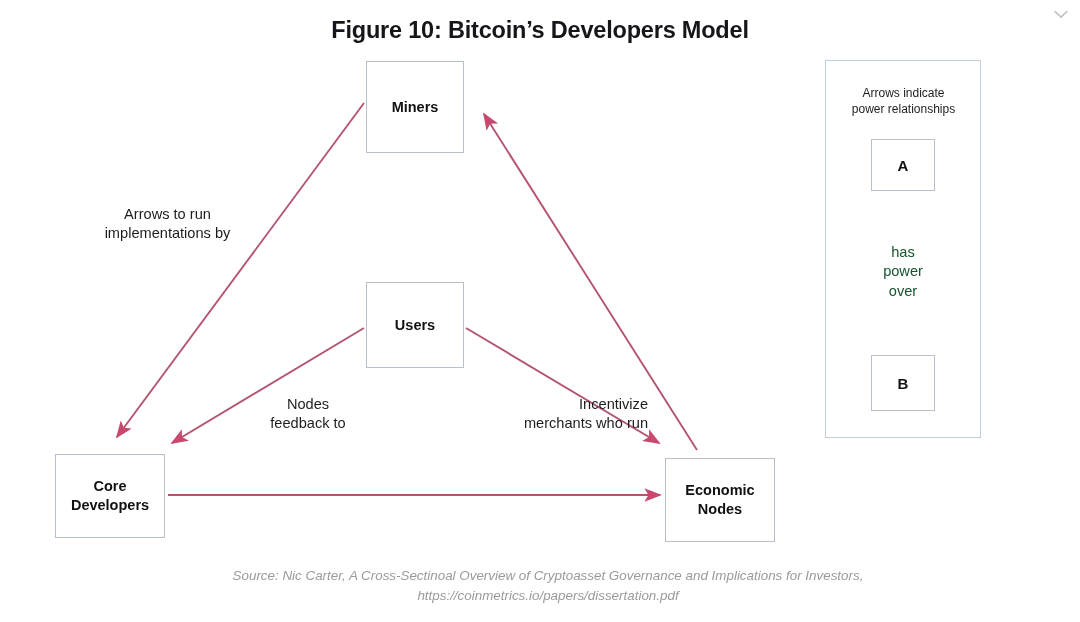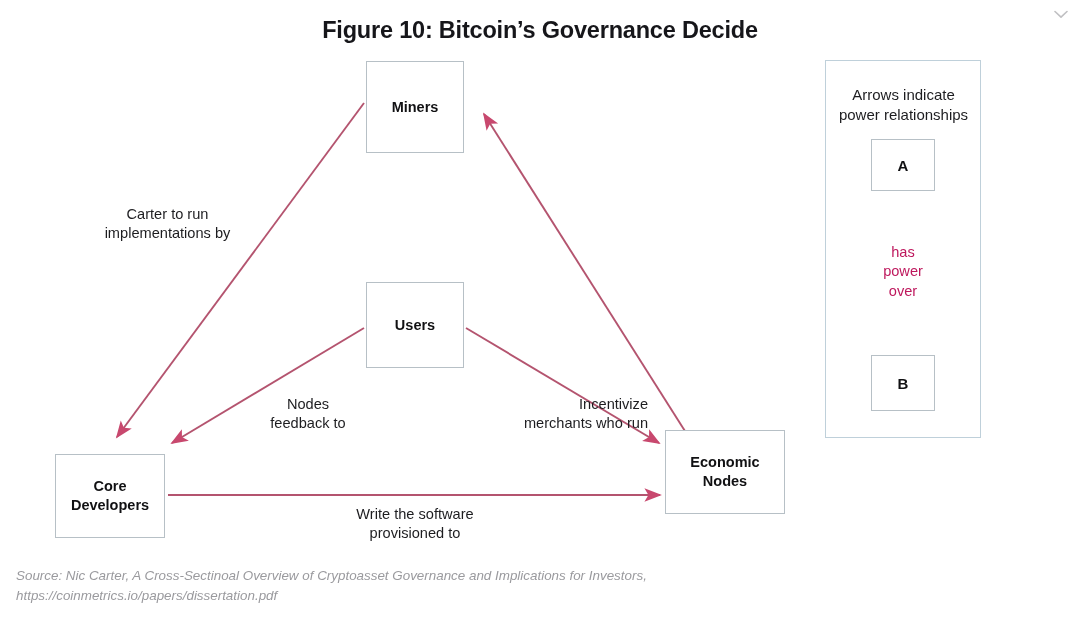--- a/index.html
+++ b/index.html
@@ -70,21 +70,21 @@
     justify-content: center;
     text-align: center;
     font-weight: bold;
     font-size: 14.5px;
     line-height: 1.28;
     color: #111113;
   }
   .node-miners    { left: 366px; top: 61px;  width: 98px;  height: 92px; }
   .node-users     { left: 366px; top: 282px; width: 98px;  height: 86px; text-align: center; }
   .node-coredev   { left: 55px;  top: 454px; width: 110px; height: 84px; }
-  .node-econnodes { left: 665px; top: 430px; width: 120px; height: 84px; }
+  .node-econnodes { left: 665px; top: 458px; width: 110px; height: 84px; }
 
   
   .edge-label {
     position: absolute;
     text-align: center;
     font-size: 14.6px;
     line-height: 1.33;
     color: #1d1d20;
     white-space: pre-line;
   }
@@ -104,21 +104,21 @@
     box-sizing: border-box;
     border: 1.3px solid #bfd0da;
     background: #ffffff;
   }
   .legend-caption {
     position: absolute;
     left: 822px;
     top: 85px;
     width: 163px;
     text-align: center;
-    font-size: 15px;
+    font-size: 12px;
     line-height: 1.35;
     color: #1d1d20;
     white-space: pre-line;
   }
   .legend-node {
     position: absolute;
     box-sizing: border-box;
     border: 1.4px solid #b7c0c6;
     background: #ffffff;
     display: flex;
@@ -131,51 +131,51 @@
   .legend-a { left: 871px; top: 139px; width: 64px; height: 52px; }
   .legend-b { left: 871px; top: 355px; width: 64px; height: 56px; }
   .legend-mid {
     position: absolute;
     left: 855px;
     top: 243px;
     width: 96px;
     text-align: center;
     font-size: 14.6px;
     line-height: 1.33;
-    color: #be185d;
+    color: #14532d;
     white-space: pre-line;
   }
 
   
   .source-note {
     position: absolute;
     left: 0;
     right: 0;
     top: 566px;
-    text-align: left;
+    text-align: center;
     font-style: italic;
     font-size: 13.4px;
     line-height: 1.5;
     color: #9a9a9e;
     white-space: pre-line;
     margin-left: 16px;
   }
 </style>
 </head>
 <body>
 
 <div id="figure-root">
 
   <div class="chevron-btn">
     <svg width="14" height="9" viewBox="0 0 14 9" aria-hidden="true">
       <path d="M1 1.5 L7 7.2 L13 1.5" fill="none" stroke="#8d8d92" stroke-width="1.6" stroke-linecap="round" stroke-linejoin="round"></path>
     </svg>
   </div>
 
-  <div class="figure-title">Figure 10: Bitcoin’s Governance Decide</div>
+  <div class="figure-title">Figure 10: Bitcoin’s Developers Model</div>
 
   <svg id="edges" viewBox="0 0 1080 622" xmlns="http://www.w3.org/2000/svg">
     <defs>
       <marker id="ah" markerWidth="11" markerHeight="11" refX="8.2" refY="4" orient="auto" markerUnits="strokeWidth">
         <path d="M0,0.4 L9.2,4 L0,7.6 L2.1,4 Z" fill="#c8486e"></path>
       </marker>
     </defs>
 
     <g>
       <line x1="364" y1="103" x2="117" y2="437" stroke="#b4546f" stroke-width="1.9" marker-end="url(#ah)"></line>
@@ -205,32 +205,30 @@
   <div class="node node-miners">Miners</div>
 
   <div class="node node-users">Users</div>
 
   <div class="node node-coredev" style="white-space: pre-line;">Core
 Developers</div>
 
   <div class="node node-econnodes" style="white-space: pre-line;">Economic
 Nodes</div>
 
-  <div class="edge-label lbl-decide">Carter to run
+  <div class="edge-label lbl-decide">Arrows to run
 implementations by</div>
 
 
   <div class="edge-label lbl-feedback">Nodes
 feedback to</div>
 
   <div class="edge-label lbl-incentive">Incentivize
 merchants who run</div>
 
-  <div class="edge-label lbl-write">Write the software
-provisioned to</div>
 
   <div class="legend-panel"></div>
 
   <div class="legend-caption">Arrows indicate
 power relationships</div>
 
   <div class="legend-node legend-a">A</div>
 
   <div class="legend-mid">has
 power

